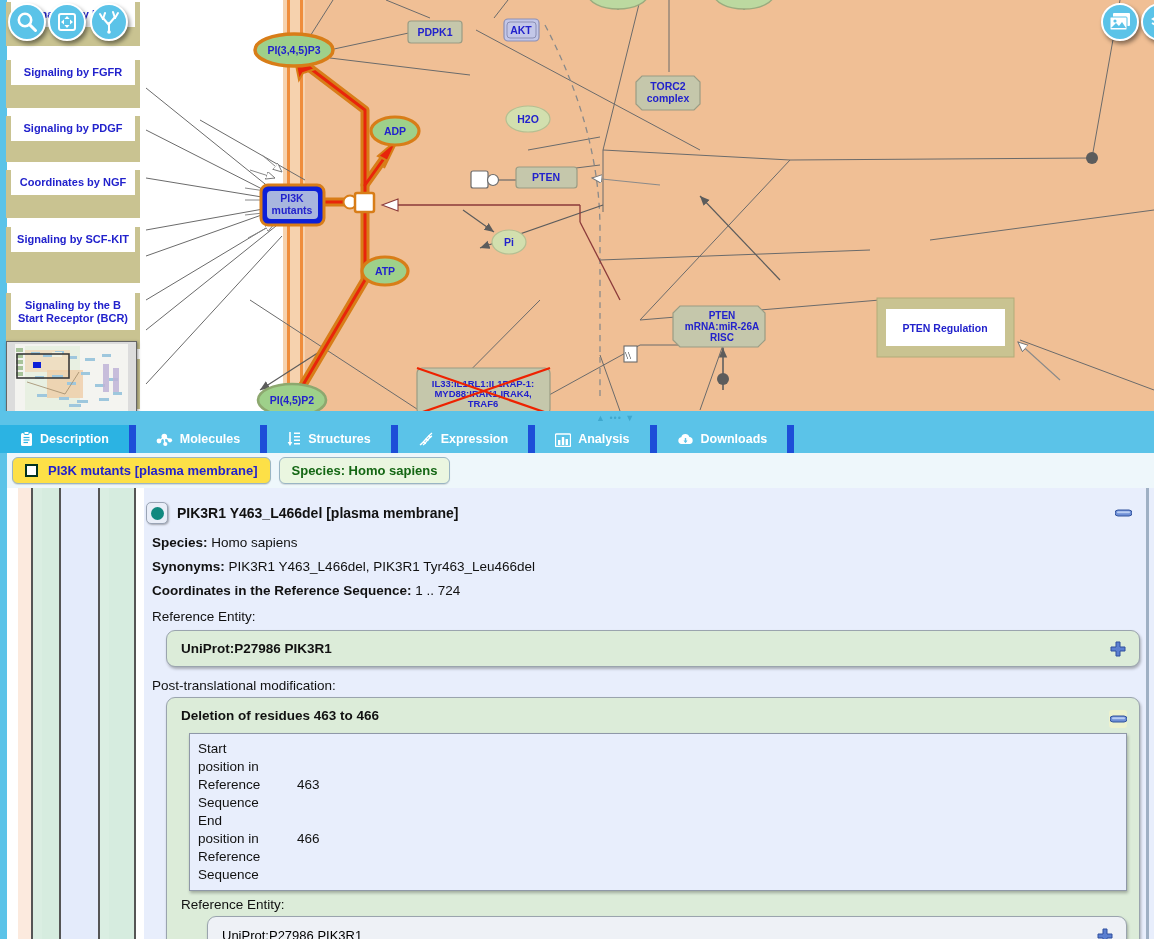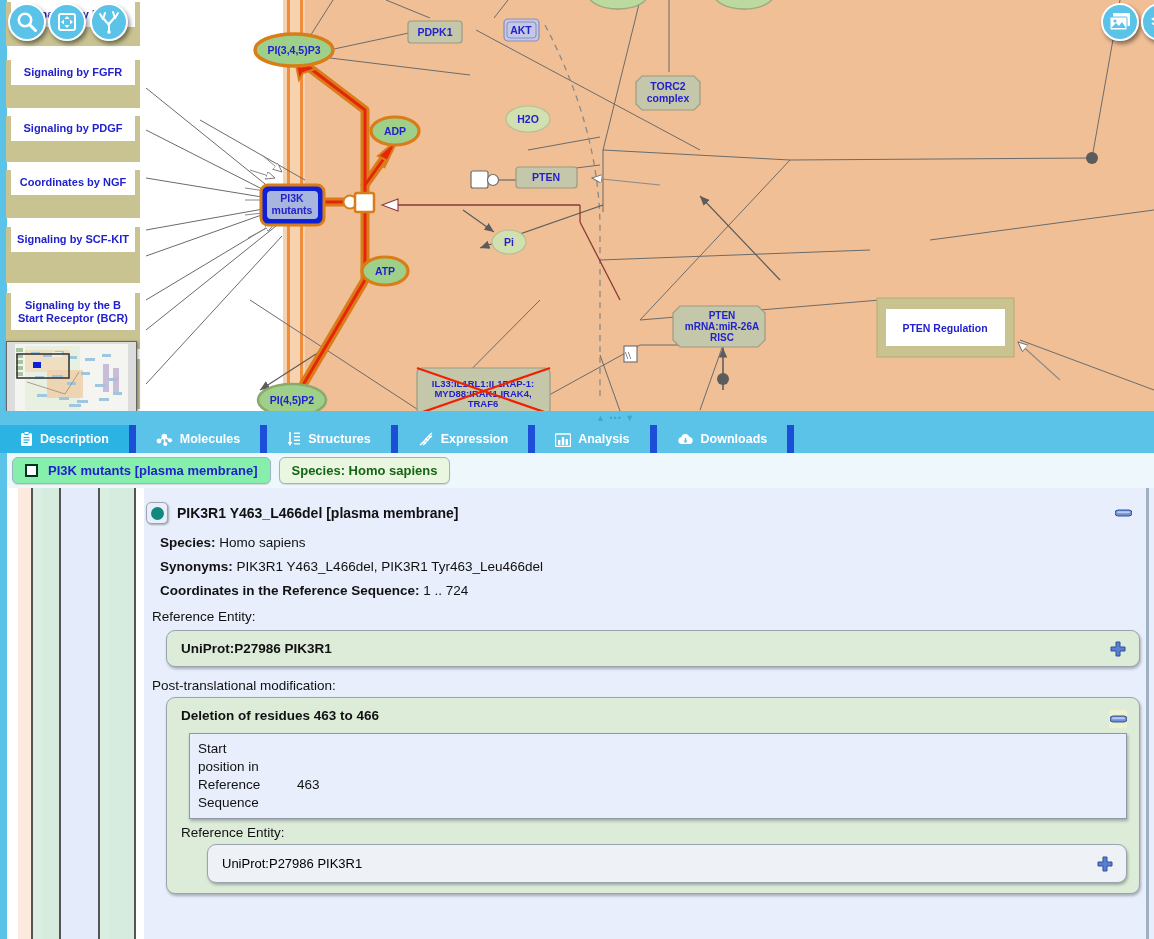--- a/index.html
+++ b/index.html
@@ -76,21 +76,21 @@
   
   #titlerow {
     position:absolute; left:0; top:453px; width:1154px; height:35px;
     background:#eef7fb; display:flex; align-items:center; gap:8px; padding-left:12px;
   }
   #titlerow::after{
     content:""; position:absolute; left:0; top:0; width:7px; height:35px; background:#5bc3e8;
   }
   .pill {
     display:flex; align-items:center; gap:10px;
-    background:#86efac; border:1px solid #9ab5c4; border-radius:6px;
+    background:#fde047; border:1px solid #9ab5c4; border-radius:6px;
     padding:5px 12px; font-weight:bold; font-size:13px; color:#2222cc;
     box-shadow:0 1px 1px rgba(0,0,0,.12);
   }
   .pill .sq {
     width:13px; height:13px; border:2.5px solid #013220; background:#ffffff; display:inline-block;
   }
   .pill.species { background:#eaf6e0; color:#146614; border-color:#9ab5c4; }
 
   
   #details {
@@ -112,21 +112,21 @@
   }
   .dot-btn {
     width:22px; height:22px; border-radius:5px; background:#e9eef8;
     border:1px solid #9aa4b5; box-shadow:1px 1px 2px rgba(0,0,0,.3);
     display:flex; align-items:center; justify-content:center; flex:0 0 auto;
   }
   .dot-btn i { width:13px; height:13px; border-radius:50%; background:#11897f; display:block; }
   .ent-title { font-weight:bold; font-size:14px; color:#111; }
 
   .fld { font-size:13.5px; color:#111; padding:9px 0 0 8px; }
-  .fld b { font-weight:bold;margin-left:8px; }
+  .fld b { font-weight:bold; }
   .lbl { font-size:13.5px; color:#111; padding:11px 0 4px 8px; }
 
   .card {
     position:relative; margin:0 14px 0 22px; border-radius:9px;
     border:1px solid #9aa4ae; box-shadow:1px 2px 3px rgba(0,0,0,.28);
     padding:10px 14px;
   }
   .card.green { background:#dcecd9; }
   .card .ctxt { font-weight:bold; font-size:13.5px; color:#111; }
 
@@ -618,20 +618,24 @@
               <rect x="0" y="2" width="17" height="6" rx="3" fill="#6f8fd6" stroke="#33549e" stroke-width="1"></rect>
               <rect x="2" y="3.2" width="13" height="2" rx="1" fill="#b9cdf2"></rect>
             </svg>
         </span>
 
         <div class="kv-box">
           <div class="kv-row">
             <div class="kv-k">Start position in Reference Sequence</div>
             <div class="kv-v" style="padding-top:36px;">463</div>
           </div>
+          <div class="kv-row">
+            <div class="kv-k">End position in Reference Sequence</div>
+            <div class="kv-v" style="padding-top:18px;">466</div>
+          </div>
         </div>
 
         <div class="ref2-lbl" style="margin-top:4px;">Reference Entity:</div>
 
         <div class="card2">
           <span class="ctxt">UniProt:P27986 PIK3R1</span>
           <span class="plusbtn">
             <svg width="16" height="16" viewBox="0 0 16 16">
                 <path d="M6,1 h4 v5 h5 v4 h-5 v5 h-4 v-5 h-5 v-4 h5 z" fill="#5b7fd0" stroke="#2f4f9e" stroke-width="1"></path>
               </svg>

